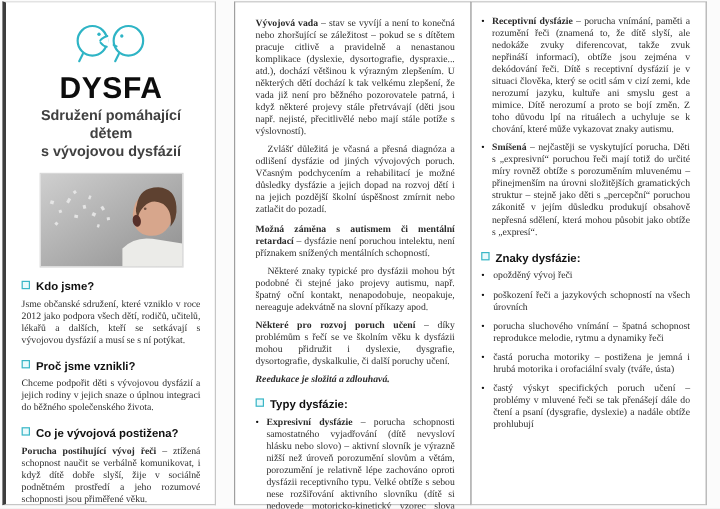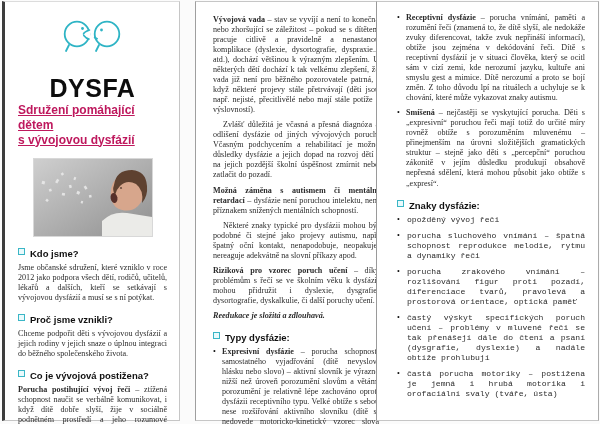--- a/index.html
+++ b/index.html
@@ -3,29 +3,29 @@
 <meta charset="utf-8">
 <style>
   html,body{margin:0;padding:0;background:#e8e8e8;}
   .sheet{position:relative;width:600px;height:424px;background:#fbfbfb;overflow:hidden;
          font-family:"Liberation Serif",serif;}
   .panel{position:absolute;top:1px;height:420px;background:#ffffff;box-sizing:border-box;
          border:1px solid #c6c6c6;}
   .panel-1{left:2px;width:178px;border-left:3px solid #3d3d3d;border-top-color:#dcdcdc;}
   .panel-2{left:195px;width:198px;border-left-color:#9f9f9f;border-right-color:#9a9a9a;
            padding:13px 13px 12px 17px;}
-  .panel-3{left:376px;width:223px;border-left-color:#9a9a9a;border-right-color:#ababab;
-           padding:11px 13px 0 20px;}
+  .panel-3{left:392px;width:197px;border-left-color:#9a9a9a;border-right-color:#ababab;
+           padding:11px 13px 0 8px;}
   .panel-1-inner{padding:14px 12px 0 13px;}
 
   .logo-wrap{text-align:center;margin:2px 0 0;}
-  .brand-title{margin:15px 0 0;text-align:center;color:#0d0d0d;
+  .brand-title{margin:0 0 0;text-align:center;color:#0d0d0d;
     font:bold 25px/1.05 "Liberation Sans",sans-serif;letter-spacing:.5px;}
-  .brand-sub{margin:2px 0 0;color:#be185d;
-    font:bold 12px/1.22 "Liberation Sans",sans-serif;text-decoration:underline;}
+  .brand-sub{margin:2px 0 0;text-align:center;color:#404040;
+    font:bold 12px/1.22 "Liberation Sans",sans-serif;}
   .brand-sub span{display:block;}
 
   .photo{display:block;margin:11px auto 2px;border:1px solid #d8d8d8;}
 
   .sec-h{display:flex;align-items:flex-start;margin:11px 0 4px;color:#101010;
     font:bold 9.5px "Liberation Sans",sans-serif;}
   .sec-h .sq{flex:0 0 auto;width:5px;height:5px;margin-right:5px;
     border:1.5px solid #3ab6c6;background:#eafafc;}
 
   .bt{font-size:8.1px;line-height:1.24;color:#2b2b2b;text-align:justify;}
@@ -37,21 +37,21 @@
 
   .bullet{display:flex;margin:0 0 5px;}
   .bullet .dot{flex:0 0 9px;font-size:8px;line-height:1.24;color:#111;}
   .bullet .dot::before{content:"\2022";}
   .bullet .btx{flex:1;}
 
   .sign-list{margin:0;padding:0;list-style:none;}
   .sign-list li{display:flex;margin:0 0 6px;}
   .sign-list .dot{flex:0 0 10px;font-size:8px;line-height:1.24;color:#111;}
   .sign-list .dot::before{content:"\2022";}
-  .sign-list .itx{flex:1;font-family:Liberation Mono, monospace;}
+  .sign-list .itx{flex:1;}
 </style>
 </head>
 <body>
 
 <div class="sheet">
 
   <div class="panel panel-1">
     <div class="panel-1-inner">
 
       <div class="logo-wrap">
@@ -138,21 +138,21 @@
 
     </div>
   </div>
 
   <div class="panel panel-2">
     <div class="bt">
       <p><span class="lead">Vývojová vada</span><span> – stav se vyvíjí a není to konečná nebo zhoršující se záležitost – pokud se s dítětem pracuje citlivě a pravidelně a nenastanou komplikace (dyslexie, dysortografie, dyspraxie... atd.), dochází většinou k výrazným zlepšením. U některých dětí dochází k tak velkému zlepšení, že vada již není pro běžného pozorovatele patrná, i když některé projevy stále přetrvávají (děti jsou např. nejisté, přecitlivělé nebo mají stále potíže s výslovností).</span></p>
       <p class="indent">Zvlášť důležitá je včasná a přesná diagnóza a odlišení dysfázie od jiných vývojových poruch. Včasným podchycením a rehabilitací je možné důsledky dysfázie a jejich dopad na rozvoj dětí i na jejich pozdější školní úspěšnost zmírnit nebo zatlačit do pozadí.</p>
       <p><span class="lead">Možná záměna s autismem či mentální retardací</span><span> – dysfázie není poruchou intelektu, není příznakem snížených mentálních schopností.</span></p>
       <p class="indent">Některé znaky typické pro dysfázii mohou být podobné či stejné jako projevy autismu, např. špatný oční kontakt, nenapodobuje, neopakuje, nereaguje adekvátně na slovní příkazy apod.</p>
-      <p><span class="lead">Riziková pro vzorec poruch učení</span><span> – díky problémům s řečí se ve školním věku k dysfázii mohou přidružit i dyslexie, dysgrafie, dysortografie, dyskalkulie, či další poruchy učení.</span></p>
+      <p><span class="lead">Některé pro rozvoj poruch učení</span><span> – díky problémům s řečí se ve školním věku k dysfázii mohou přidružit i dyslexie, dysgrafie, dysortografie, dyskalkulie, či další poruchy učení.</span></p>
       <p class="em-line">Reedukace je složitá a zdlouhavá.</p>
     </div>
 
     <div class="sec-h">
       <span class="sq"></span>
       <span>Typy dysfázie:</span>
     </div>
     <div class="bt">
       <div class="bullet">
         <span class="dot"></span>
@@ -178,30 +178,30 @@
       <span>Znaky dysfázie:</span>
     </div>
 
     <ul class="sign-list bt">
       <li>
           <span class="dot"></span>
           <span class="itx">opožděný vývoj řeči</span>
         </li>
       <li>
           <span class="dot"></span>
+          <span class="itx">poškození řeči a jazykových schopností na všech úrovních</span>
+        </li>
+      <li>
+          <span class="dot"></span>
           <span class="itx">porucha sluchového vnímání – špatná schopnost reprodukce melodie, rytmu a dynamiky řeči</span>
         </li>
       <li>
           <span class="dot"></span>
-          <span class="itx">porucha zrakového vnímání – rozlišování figur proti pozadí, diferenciace tvarů, pravolevá a prostorová orientace, optická paměť</span>
+          <span class="itx">častá porucha motoriky – postižena je jemná i hrubá motorika i orofaciální svaly (tváře, ústa)</span>
         </li>
       <li>
           <span class="dot"></span>
           <span class="itx">častý výskyt specifických poruch učení – problémy v mluvené řeči se tak přenášejí dále do čtení a psaní (dysgrafie, dyslexie) a nadále obtíže prohlubují</span>
-        </li>
-      <li>
-          <span class="dot"></span>
-          <span class="itx">častá porucha motoriky – postižena je jemná i hrubá motorika i orofaciální svaly (tváře, ústa)</span>
         </li>
     </ul>
   </div>
 
 </div>
 
 </body></html>

